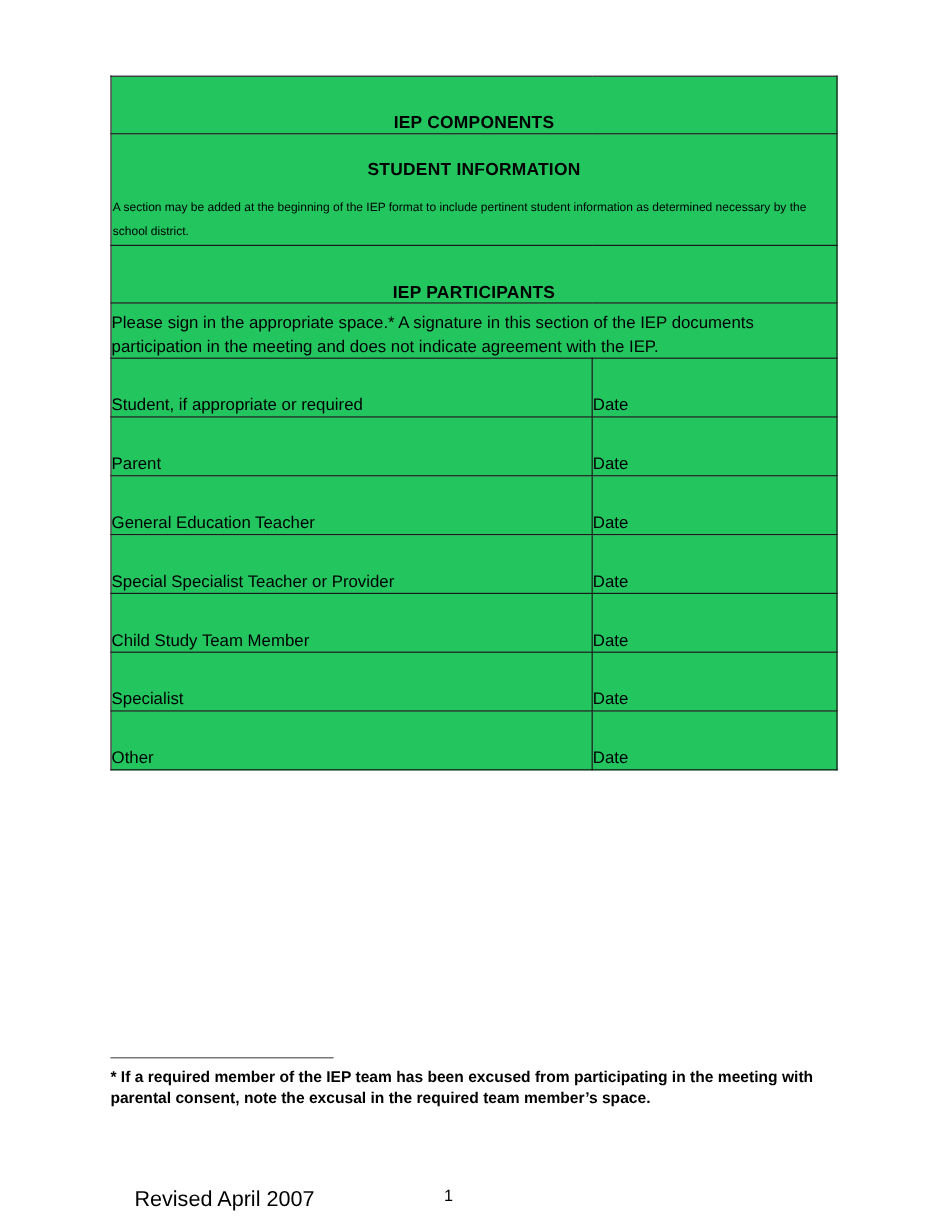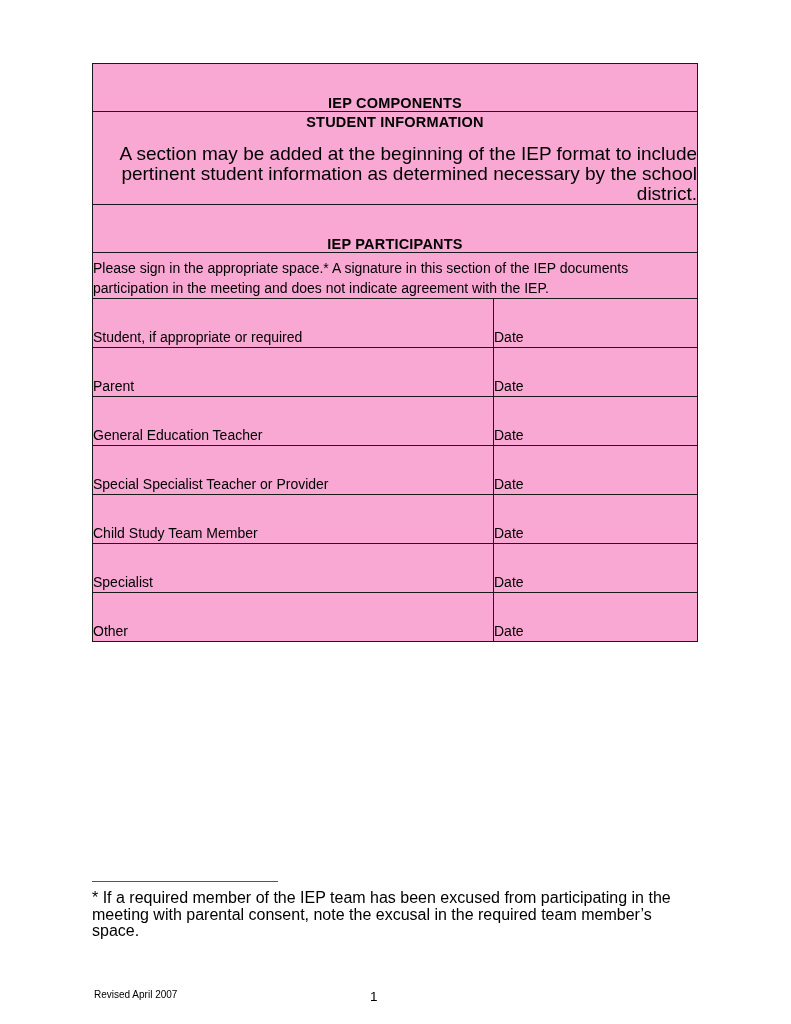--- a/index.html
+++ b/index.html
@@ -30,21 +30,21 @@
     left: 92px;
     top: 63px;
     width: 605px;
     border-collapse: collapse;
     table-layout: fixed;
   }
   .form-table td {
     border: 1.4px solid #1a1a1a;
     padding: 0;
     vertical-align: bottom;
-    background: #f9a8d4;
+    background: #22c55e;
   }
 
   
   .banner-cell {
     height: 47px;
     text-align: center;
     vertical-align: middle;
   }
   .banner-text {
     font-size: 14.5px;
@@ -59,23 +59,23 @@
     padding: 9px 8px 10px 8px;
   }
   .section-heading {
     text-align: center;
     font-size: 14.5px;
     font-weight: bold;
     letter-spacing: 0.2px;
     margin-bottom: 14px;
   }
   .section-body {
-    font-size: 19px;
+    font-size: 10px;
     line-height: 20px;
-    text-align: right;
+    text-align: left;
     padding-left: 1px;
   }
 
   
   .instruction-cell {
     height: 45px;
     vertical-align: middle;
     padding: 4px 6px 5px 8px;
     margin-top: 48px;
   }
@@ -111,37 +111,38 @@
     top: 881px;
     width: 600px;
   }
   .footnote-rule {
     width: 186px;
     height: 0;
     border-top: 1.1px solid #555555;
     margin-bottom: 8px;
   }
   .footnote-text {
-    font-size: 16px;
+    font-size: 13px;
     line-height: 16.5px;
+    font-weight: bold;
   }
 
   
   .footer {
     position: absolute;
     left: 92px;
     top: 989px;
     width: 600px;
     height: 20px;
   }
   .footer-revised {
     position: absolute;
-    left: 2px;
+    left: 20px;
     top: 0;
-    font-size: 10px;
+    font-size: 18px;
   }
   .footer-page {
     position: absolute;
     left: 278px;
     top: 0;
     font-size: 13.5px;
   }
 </style>
 </head>
 <body>

